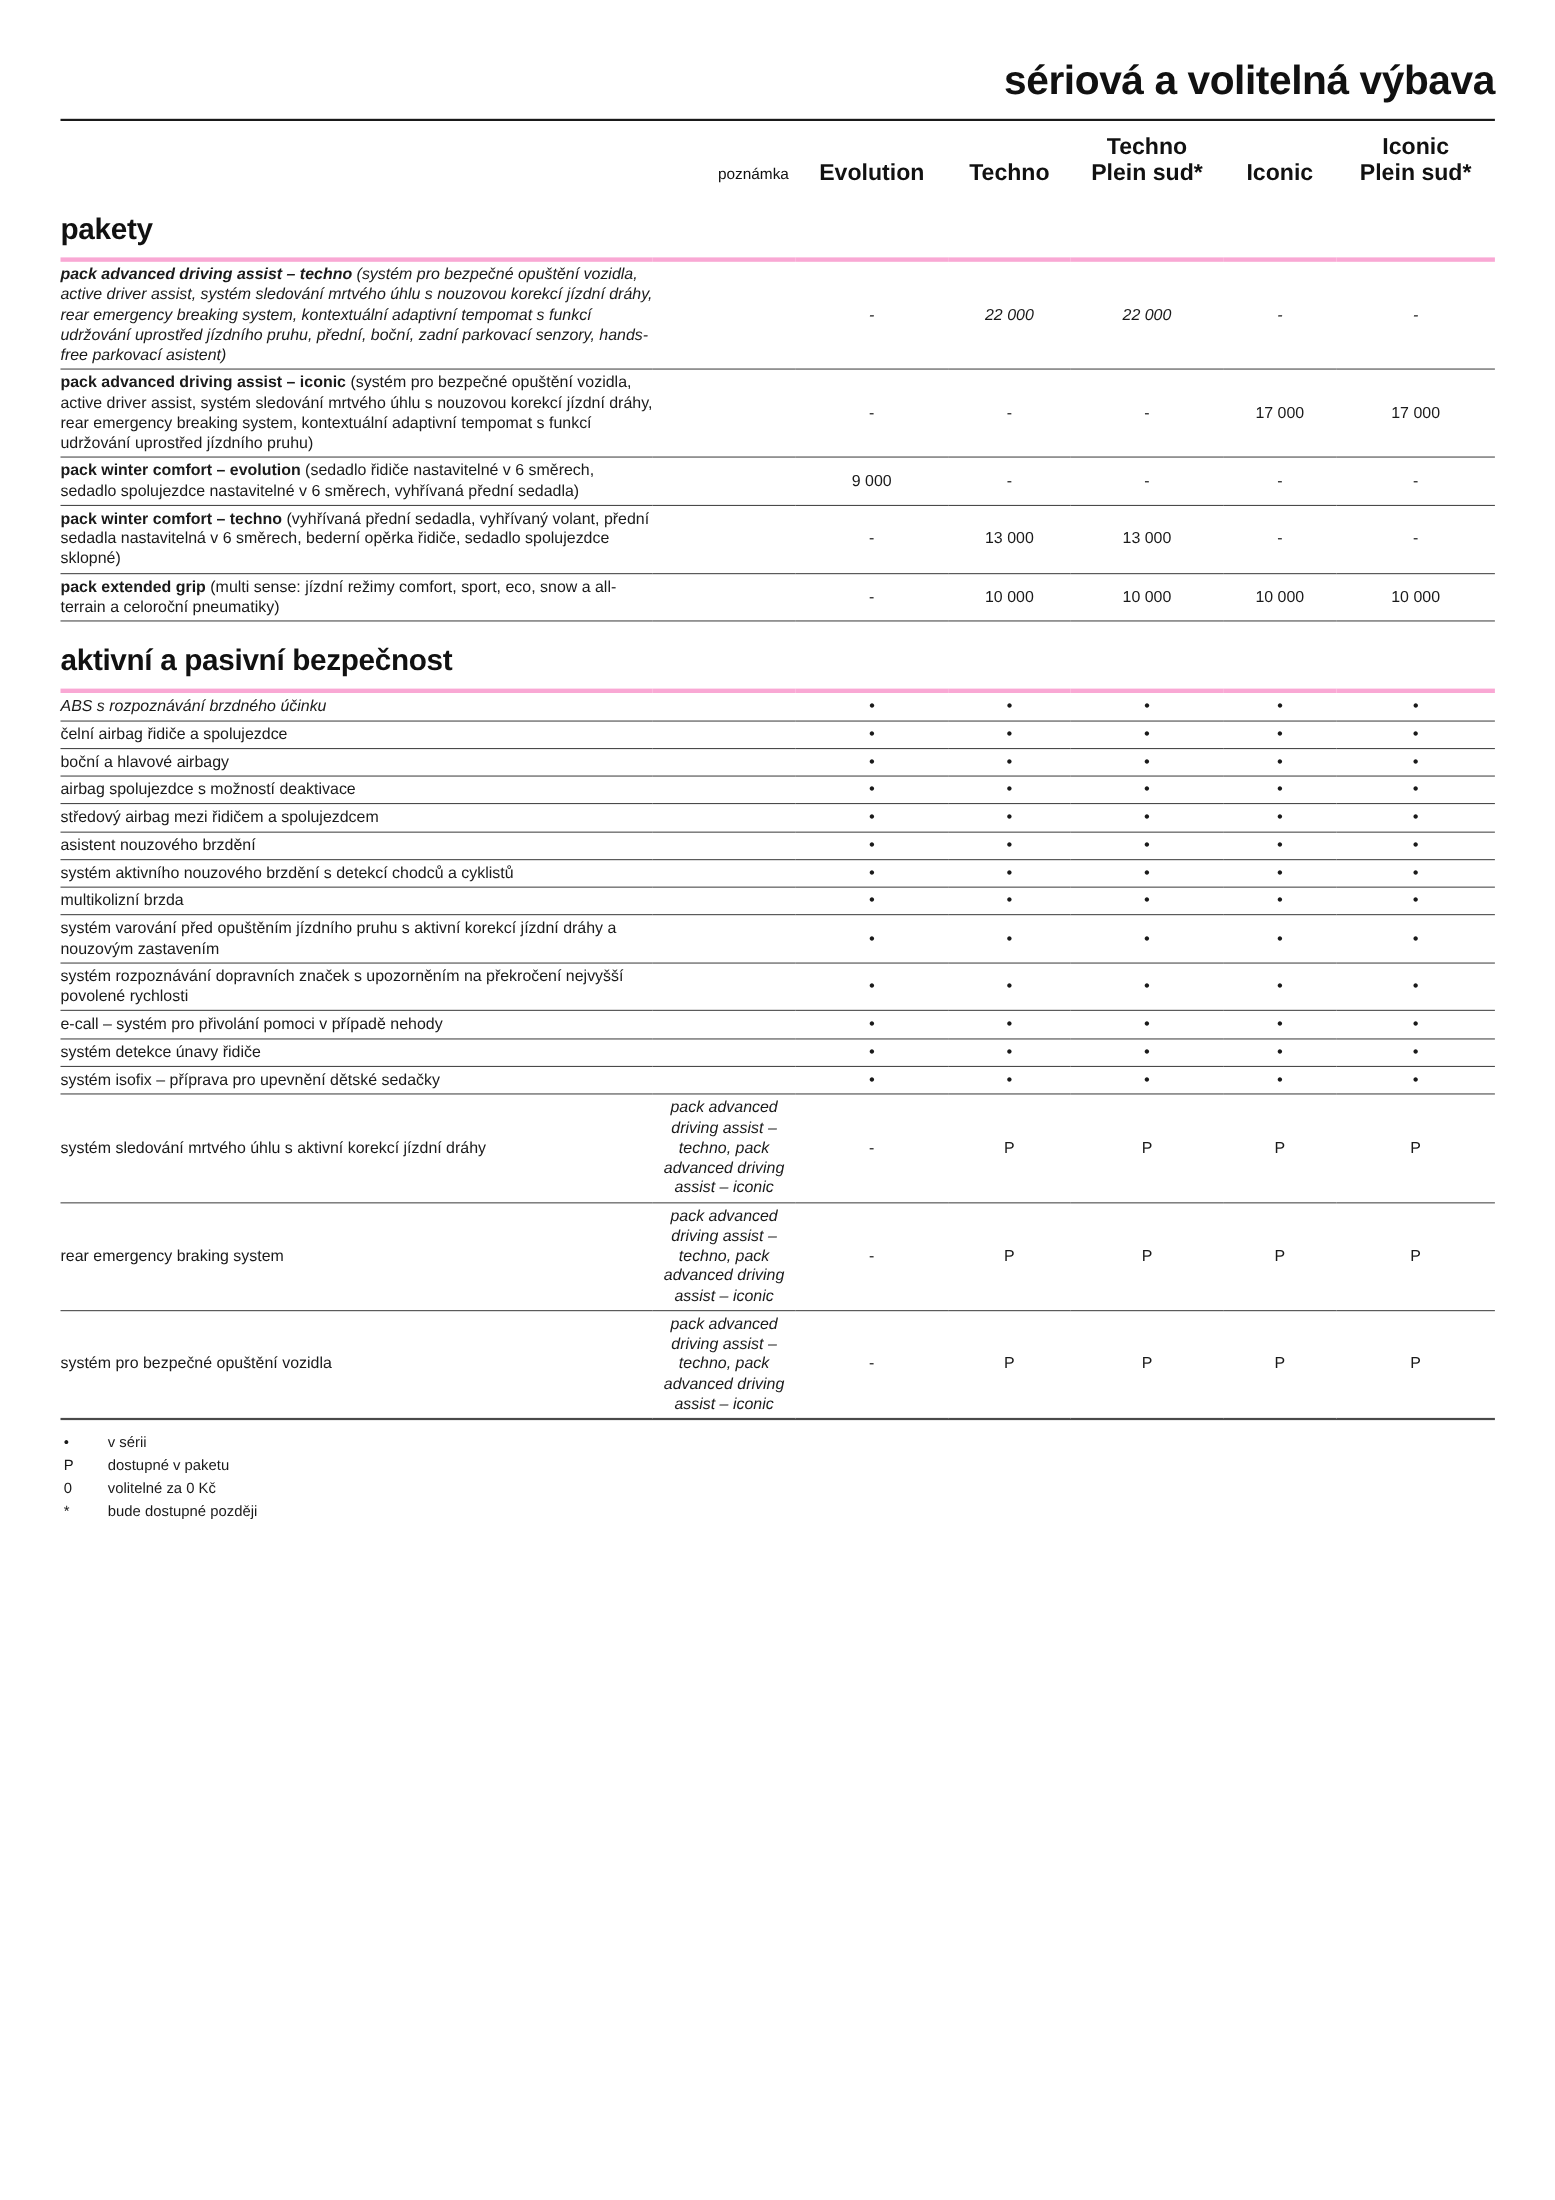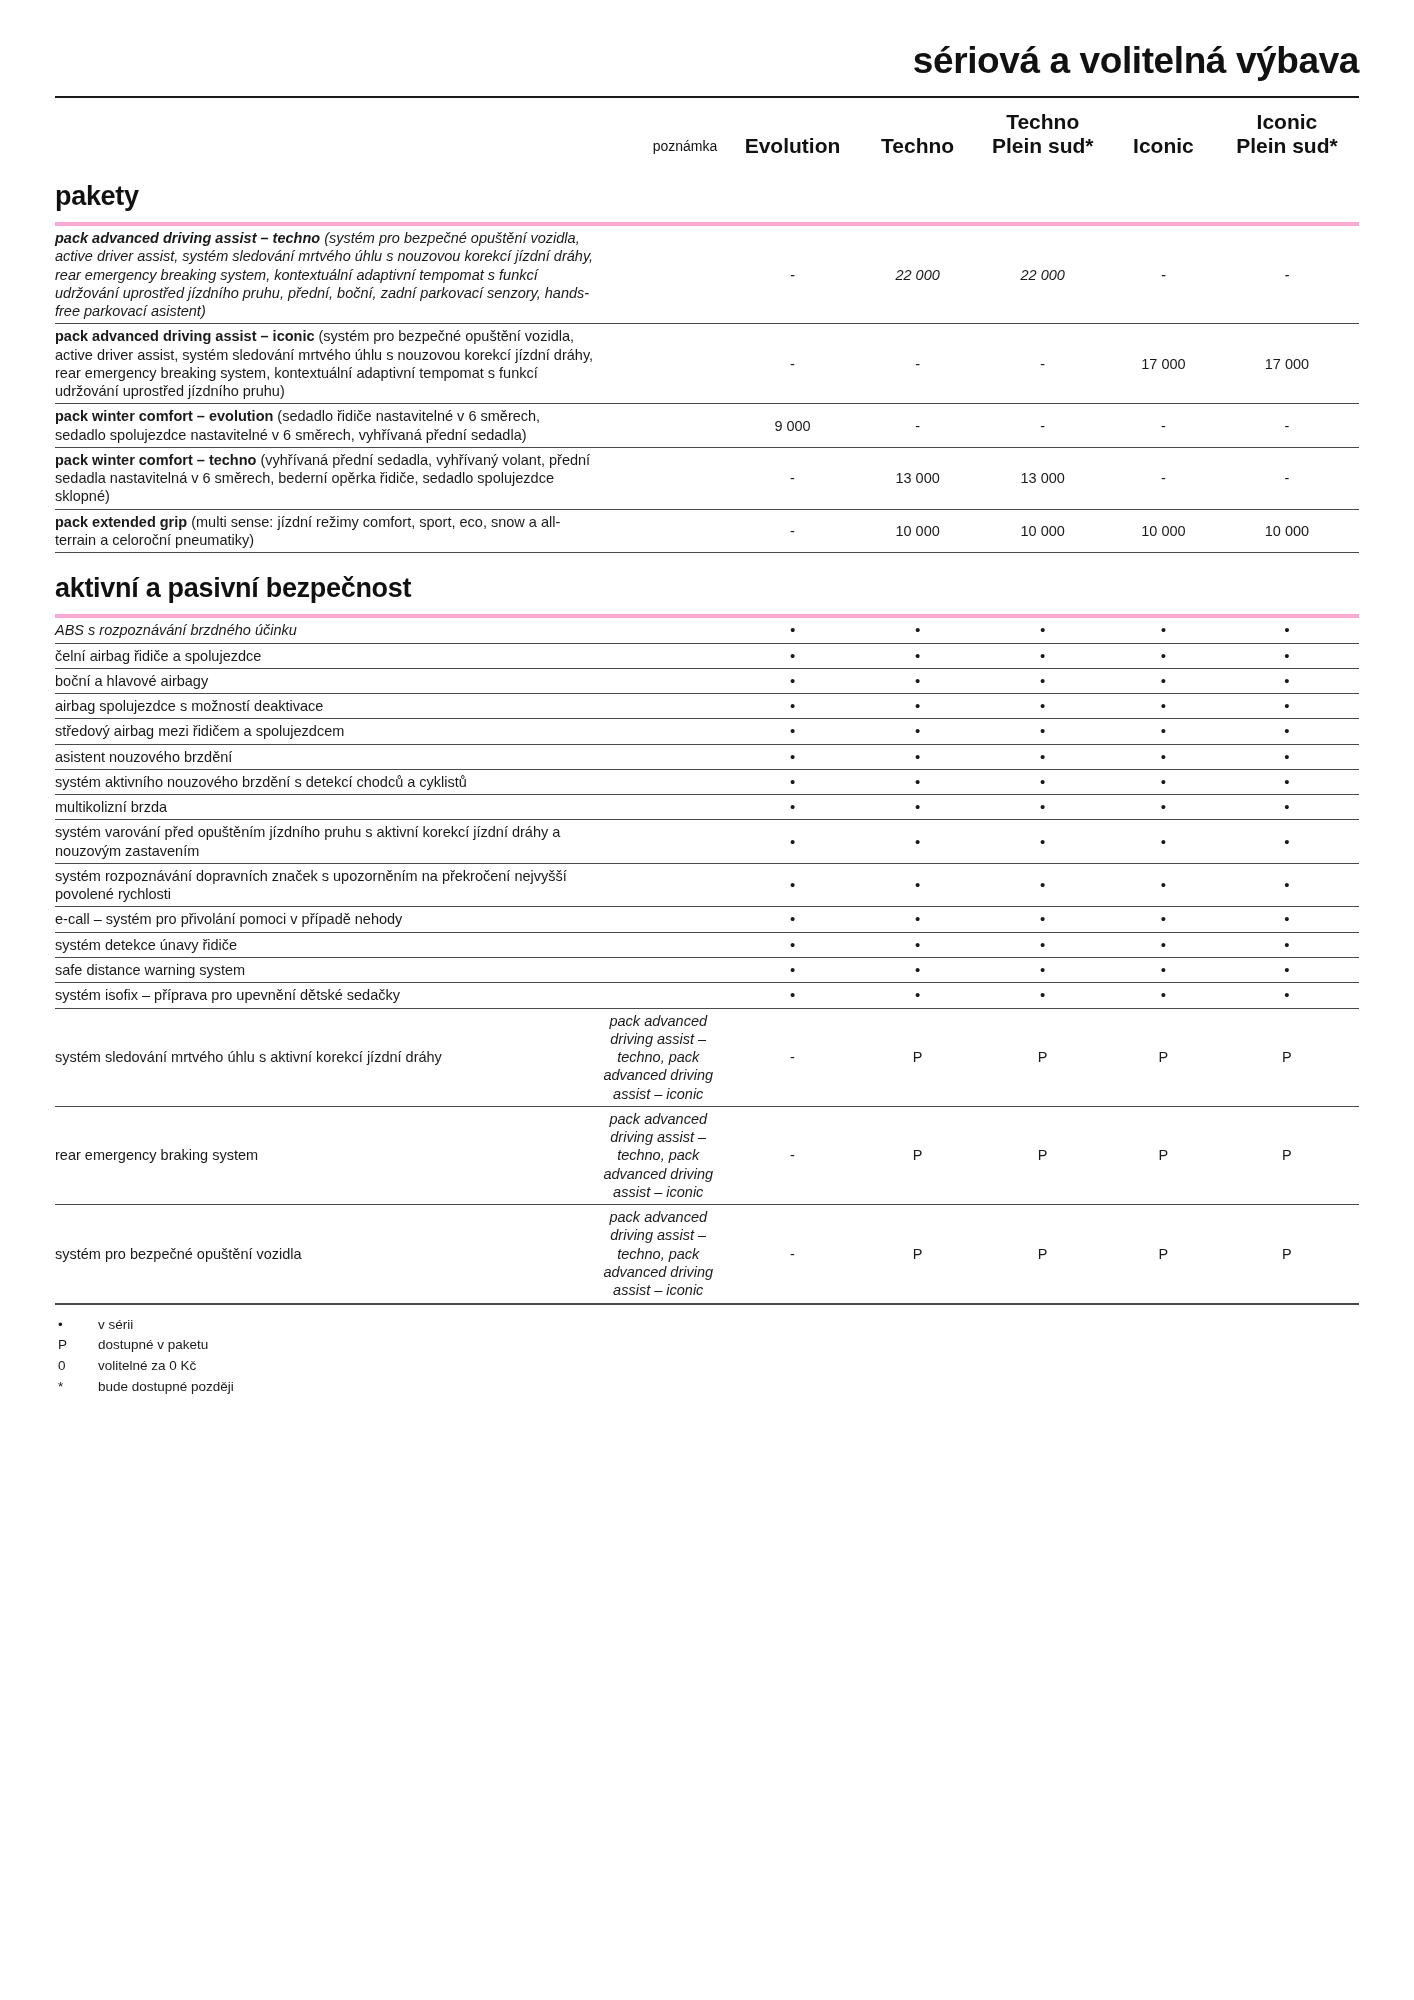--- a/index.html
+++ b/index.html
@@ -12,21 +12,21 @@
     height: 2000px;
     font-family: "Liberation Sans", sans-serif;
     color: #1a1a1a;
     -webkit-font-smoothing: antialiased;
   }
   .page {
     position: relative;
     width: 1414px;
     height: 1761px;
     box-sizing: border-box;
-    padding: 0 55px;
+    padding: 12px 55px;
   }
 
   
   .doc-title {
     text-align: right;
     font-size: 37px;
     font-weight: bold;
     letter-spacing: -0.4px;
     padding-top: 40px;
     padding-bottom: 14px;
@@ -312,29 +312,20 @@
         <tr class="row">
           <td class="name">systém detekce únavy řidiče</td>
           <td class="note"></td>
           <td class="val"><span class="dot">•</span></td>
           <td class="val"><span class="dot">•</span></td>
           <td class="val"><span class="dot">•</span></td>
           <td class="val"><span class="dot">•</span></td>
           <td class="val"><span class="dot">•</span></td>
         </tr>
         <tr class="row">
-          <td class="name">safe distance warning system</td>
-          <td class="note"></td>
-          <td class="val"><span class="dot">•</span></td>
-          <td class="val"><span class="dot">•</span></td>
-          <td class="val"><span class="dot">•</span></td>
-          <td class="val"><span class="dot">•</span></td>
-          <td class="val"><span class="dot">•</span></td>
-        </tr>
-        <tr class="row">
           <td class="name">systém isofix – příprava pro upevnění dětské sedačky</td>
           <td class="note"></td>
           <td class="val"><span class="dot">•</span></td>
           <td class="val"><span class="dot">•</span></td>
           <td class="val"><span class="dot">•</span></td>
           <td class="val"><span class="dot">•</span></td>
           <td class="val"><span class="dot">•</span></td>
         </tr>
         <tr class="row">
           <td class="name tall">systém sledování mrtvého úhlu s aktivní korekcí jízdní dráhy</td>

